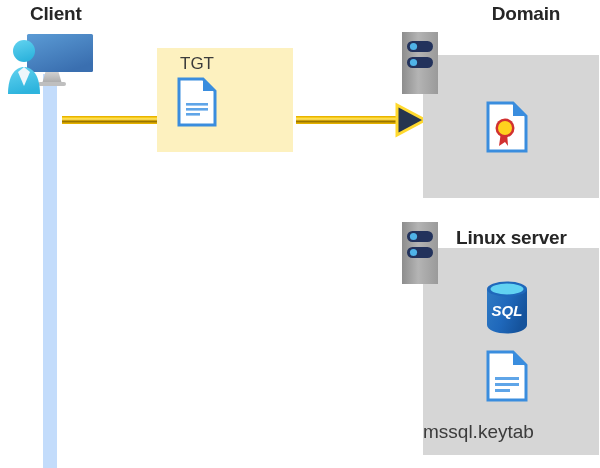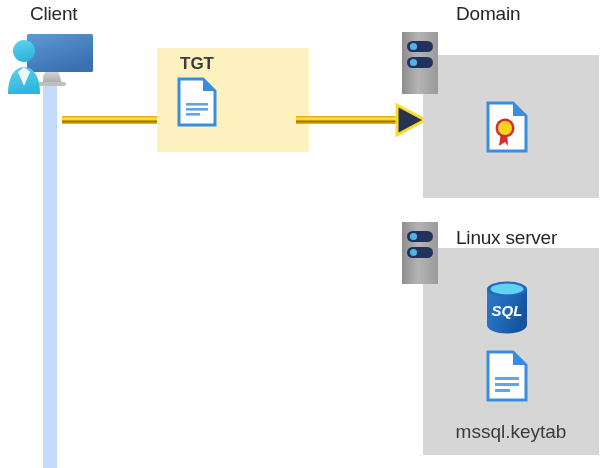--- a/index.html
+++ b/index.html
@@ -5,41 +5,40 @@
   html,body{margin:0;padding:0;background:#ffffff;}
   body{
     width:600px;height:468px;position:relative;overflow:hidden;
     font-family:"Liberation Sans","DejaVu Sans",sans-serif;
     background:#ffffff;
   }
   .stage{position:absolute;inset:0;}
 
   
   .title{
-    position:absolute;font-weight:normal;color:#262626;
+    position:absolute;font-weight:bold;color:#262626;
     font-size:19px;line-height:23px;letter-spacing:-0.2px;
   }
   #client-title{left:30px;top:2px;}
-  #dc-title{left:456px;top:2px;width:140px;}
+  #dc-title{left:456px;top:2px;width:140px;text-align:center;}
   #linux-title{left:456px;top:226px;width:150px;}
 
   
   #client-lifeline{
     position:absolute;left:43px;top:74px;width:14px;height:394px;
     background:#c3dcfb;
   }
 
   
   #client-icon{position:absolute;left:2px;top:24px;width:92px;height:72px;}
 
   
   #token-panel{
-    position:absolute;left:157px;top:48px;width:152px;height:104px;
+    position:absolute;left:157px;top:48px;width:136px;height:104px;
     background:#fdf1bf;
-    font-weight:bold;
   }
   .token{
     position:absolute;top:6px;width:56px;text-align:center;
   }
   .token .tlabel{
     font-size:17px;color:#3b3b3b;line-height:20px;
     font-family:"Liberation Sans","DejaVu Sans",sans-serif;
   }
   #token-tgt{left:12px;}
   #token-spn{left:72px;}
@@ -70,21 +69,21 @@
   .rack{position:absolute;width:36px;height:62px;}
 
   #dc-rack{left:402px;top:32px;}
   #linux-rack{left:402px;top:222px;}
 
   
   #cert-icon{position:absolute;left:486px;top:101px;width:42px;height:52px;}
   #sql-icon{position:absolute;left:484px;top:280px;width:46px;height:54px;font-style:italic;}
   #keytab-icon{position:absolute;left:486px;top:350px;width:42px;height:52px;}
   #keytab-label{
-    position:absolute;left:423px;top:421px;width:176px;text-align:center;
+    position:absolute;left:423px;top:421px;width:176px;
     font-size:19px;color:#3b3b3b;
     font-family:"Liberation Sans","DejaVu Sans",sans-serif;
   }
 
   svg{display:block;overflow:visible;}
 </style>
 </head>
 <body>
 
 <div class="stage">

